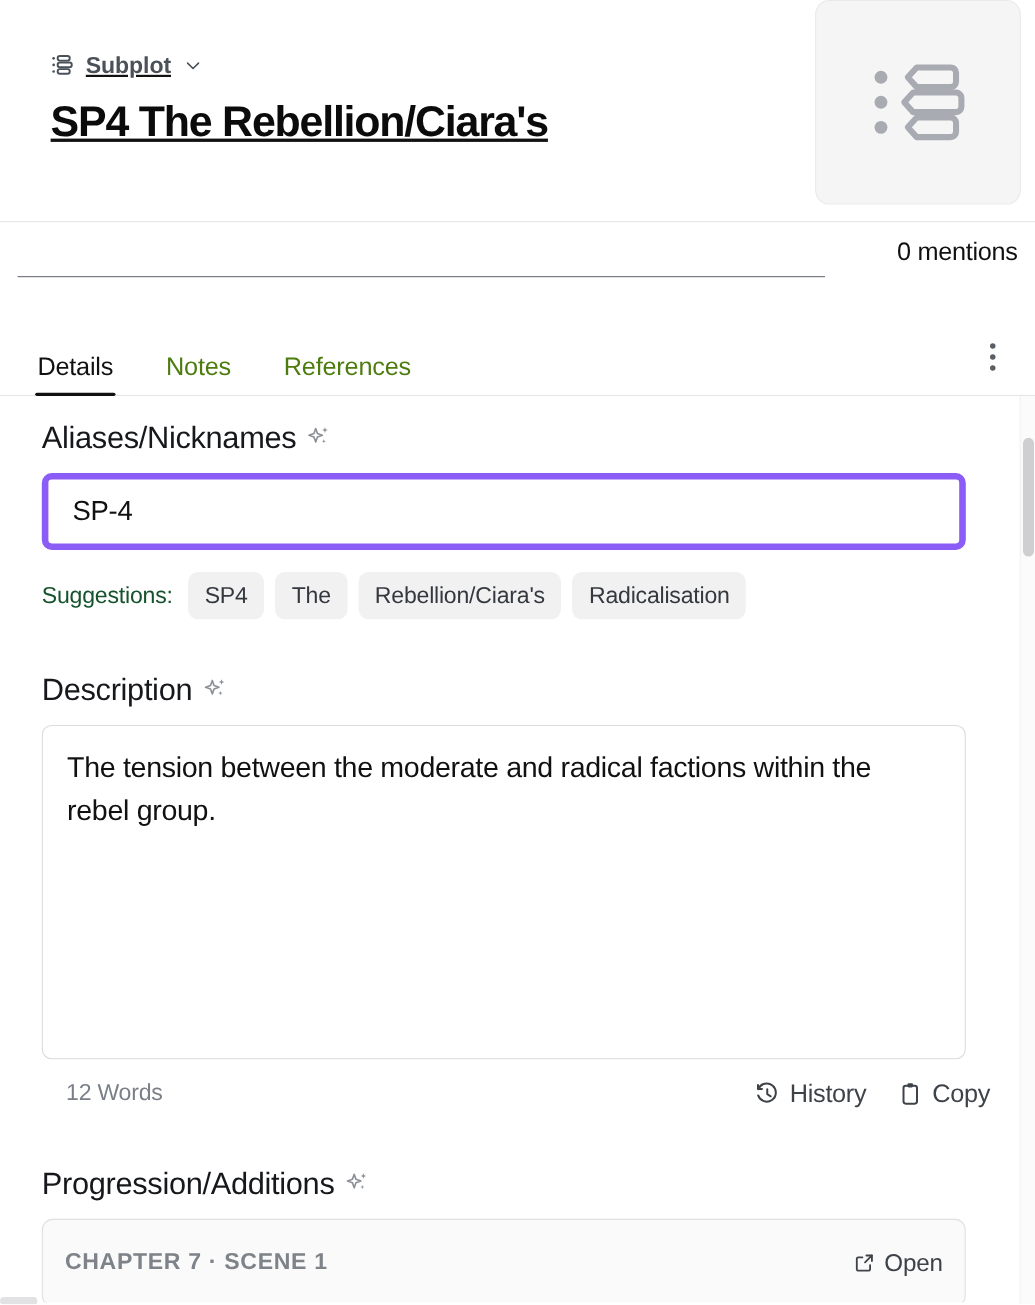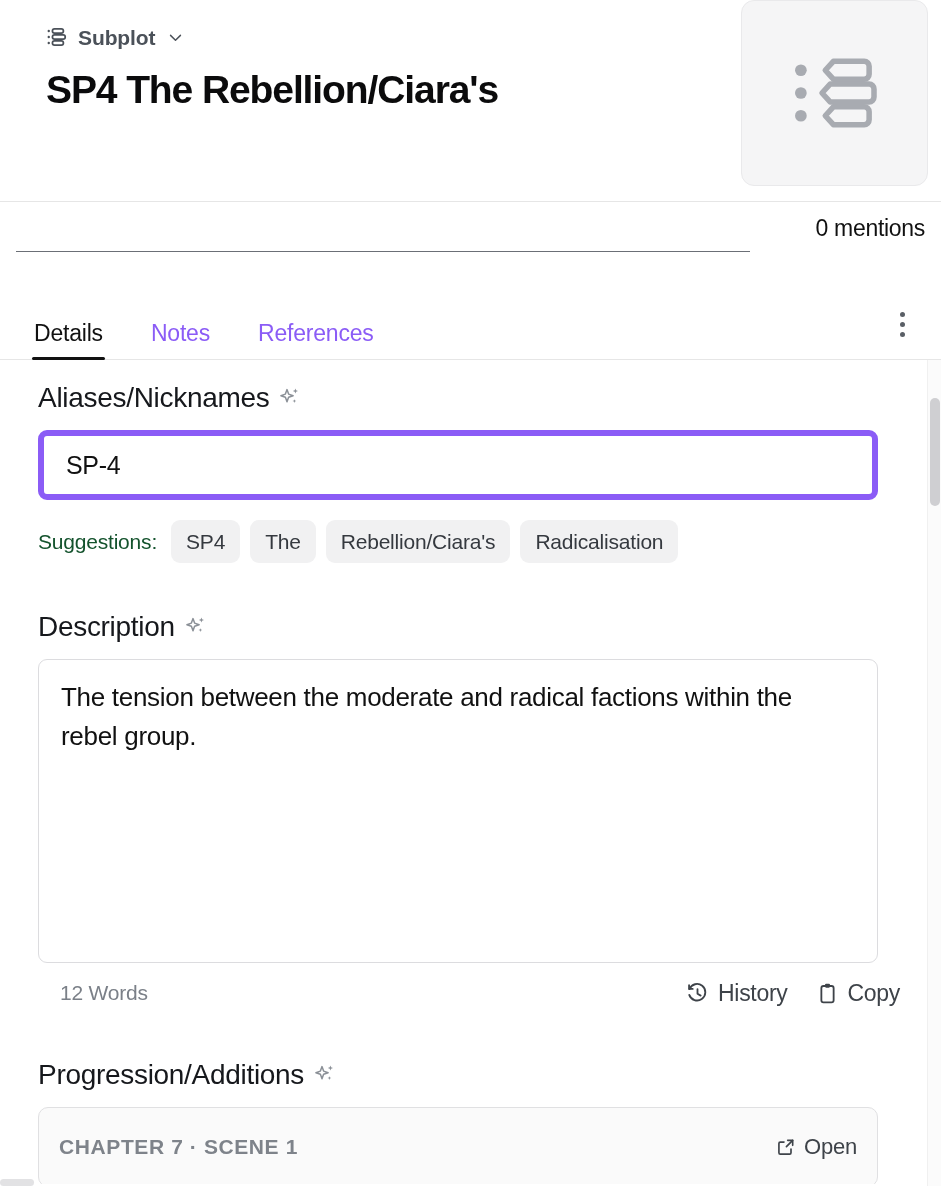--- a/index.html
+++ b/index.html
@@ -26,22 +26,23 @@
   .header {
     position: relative;
     height: 202px;
     border-bottom: 1px solid #e6e6e6;
     background: #ffffff;
   }
 
   .header-left {
     position: absolute;
     left: 46px;
-    top: 22px;
+    top: 44px;
     width: 690px;
+    text-decoration: underline;
   }
 
   .type-row {
     display: flex;
     align-items: center;
     gap: 10px;
     height: 30px;
   }
 
   .type-icon {
@@ -142,21 +143,21 @@
     display: flex;
     align-items: flex-end;
     gap: 0px;
     height: 72px;
   }
 
   .tab {
     position: relative;
     padding: 0 24px 14px 24px;
     font-size: 23px;
-    color: #8b5cf6;
+    color: #4d7c0f;
     line-height: 1;
     letter-spacing: -0.2px;
     cursor: pointer;
     background: none;
     border: none;
     font-family: "Liberation Sans", sans-serif;
     white-space: nowrap;
   }
 
   .tab.active { color: #111111; }

